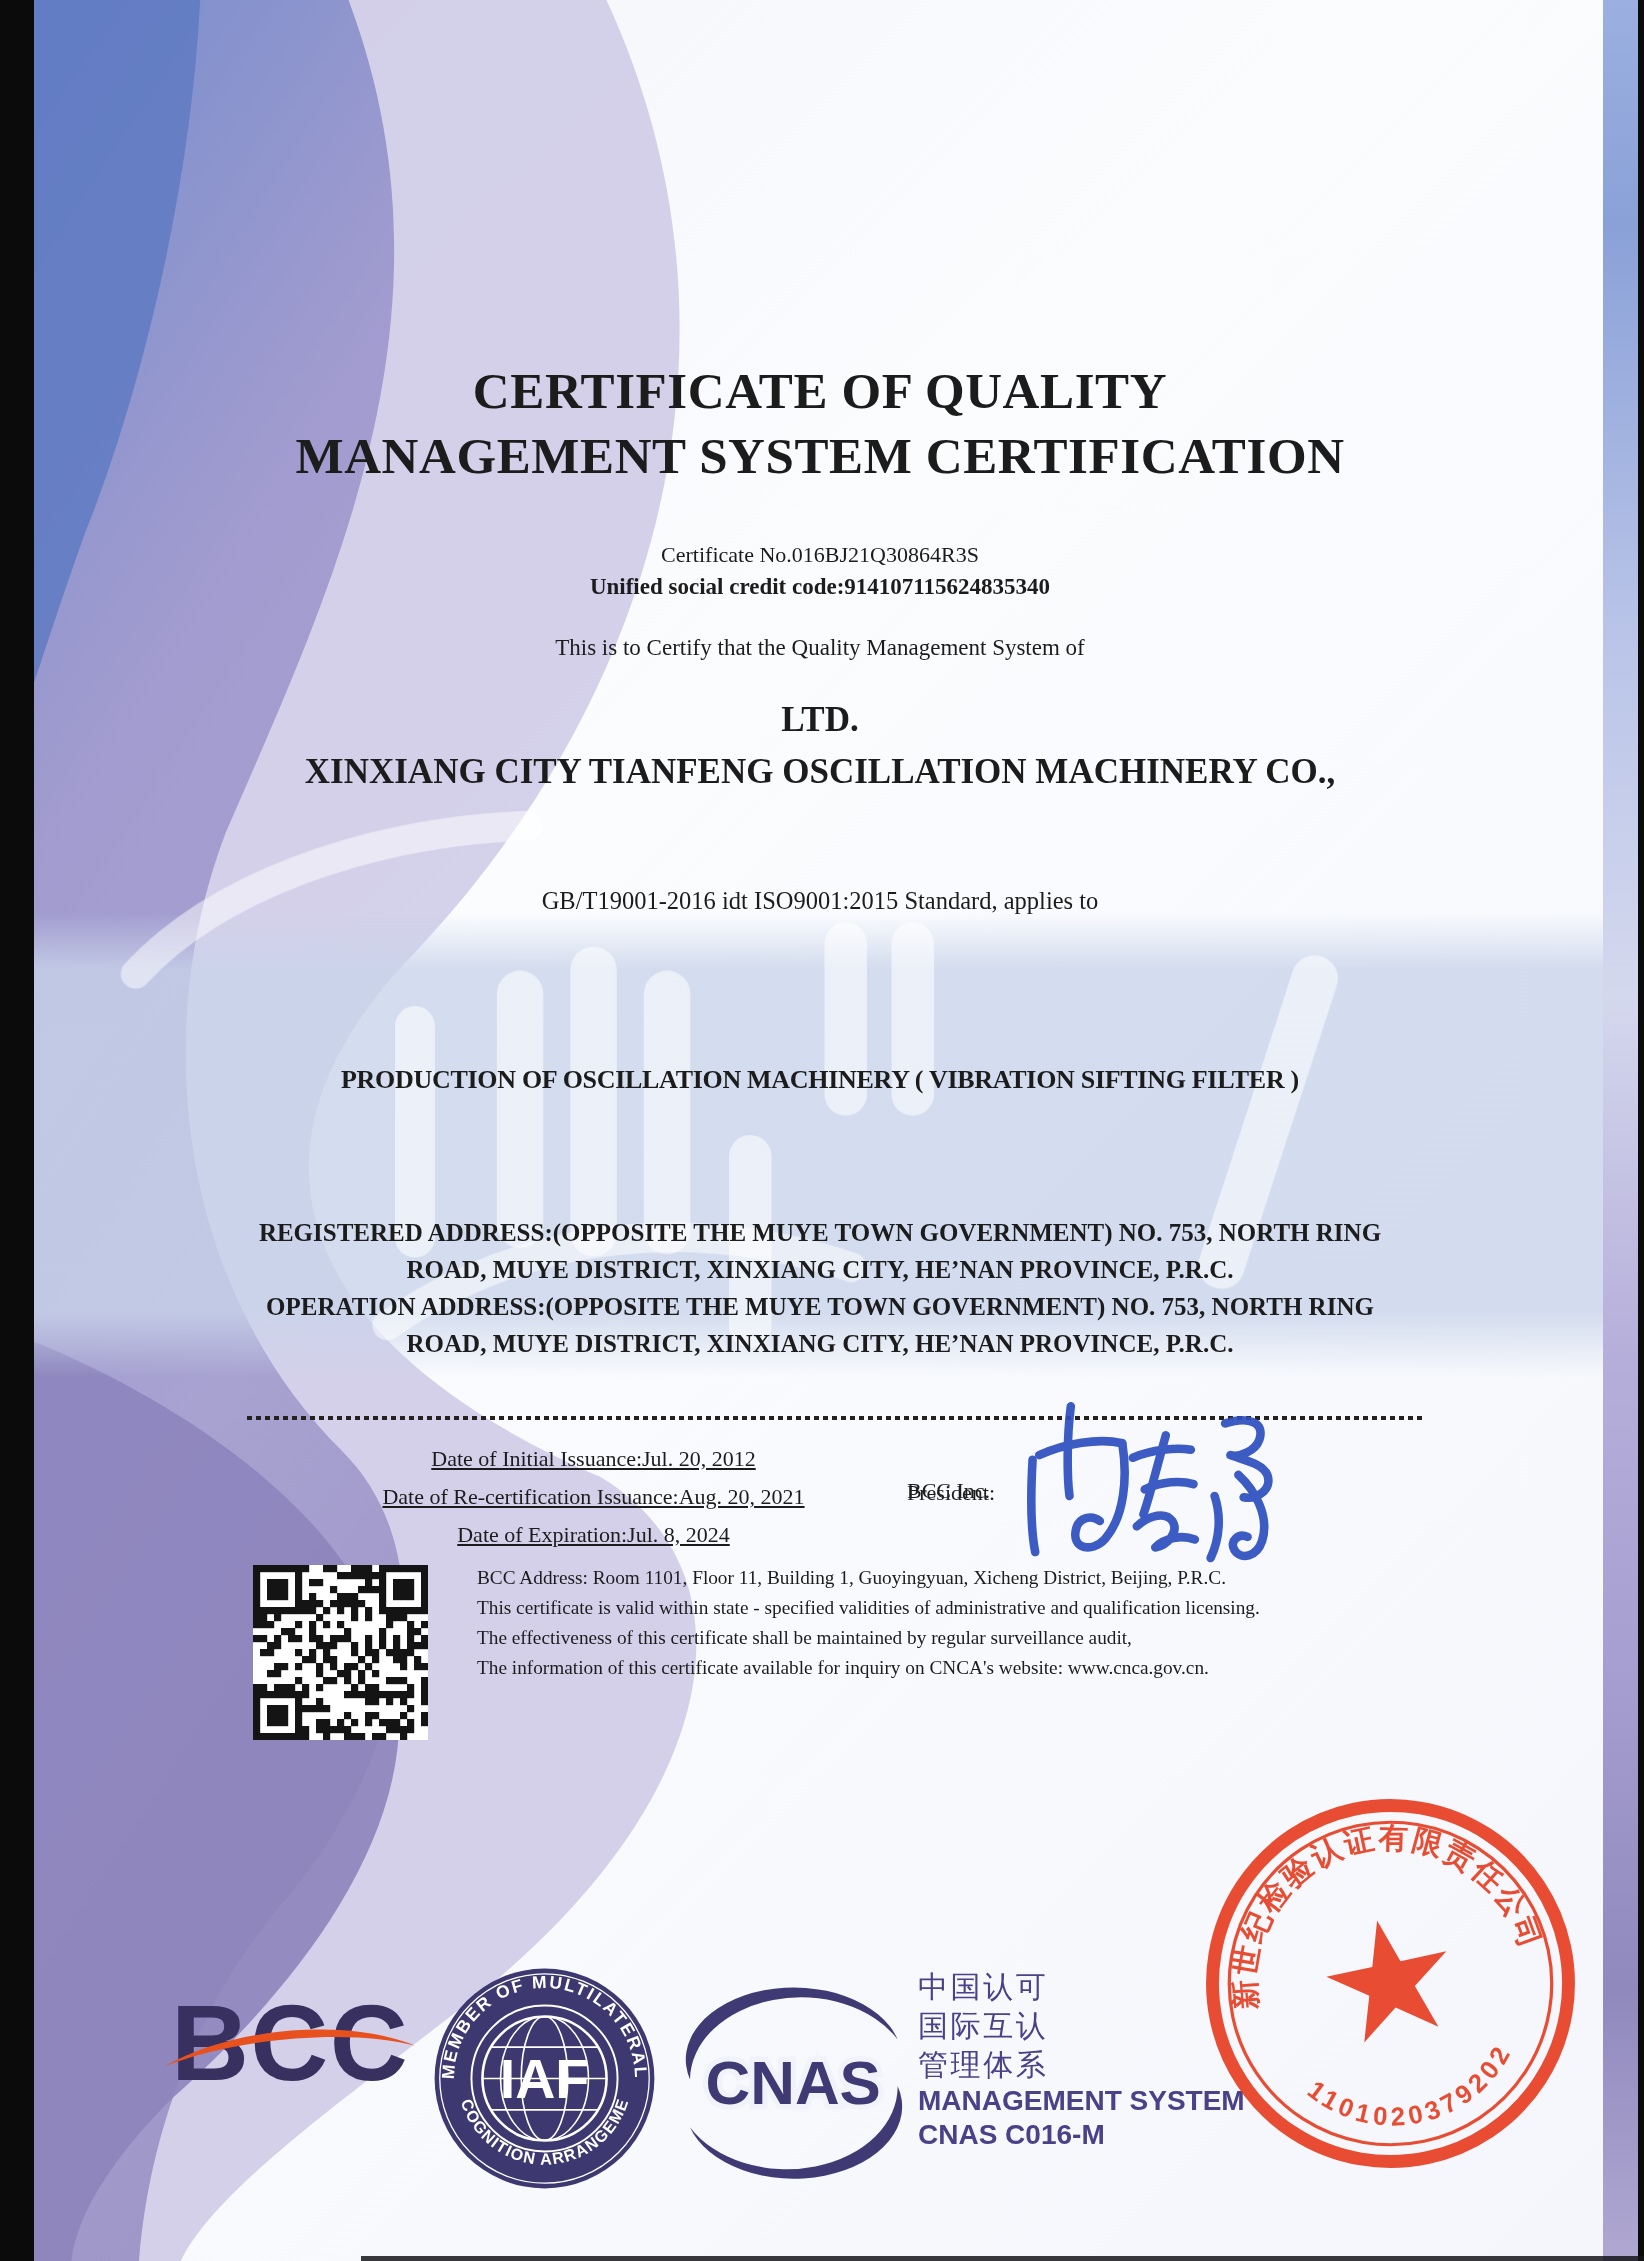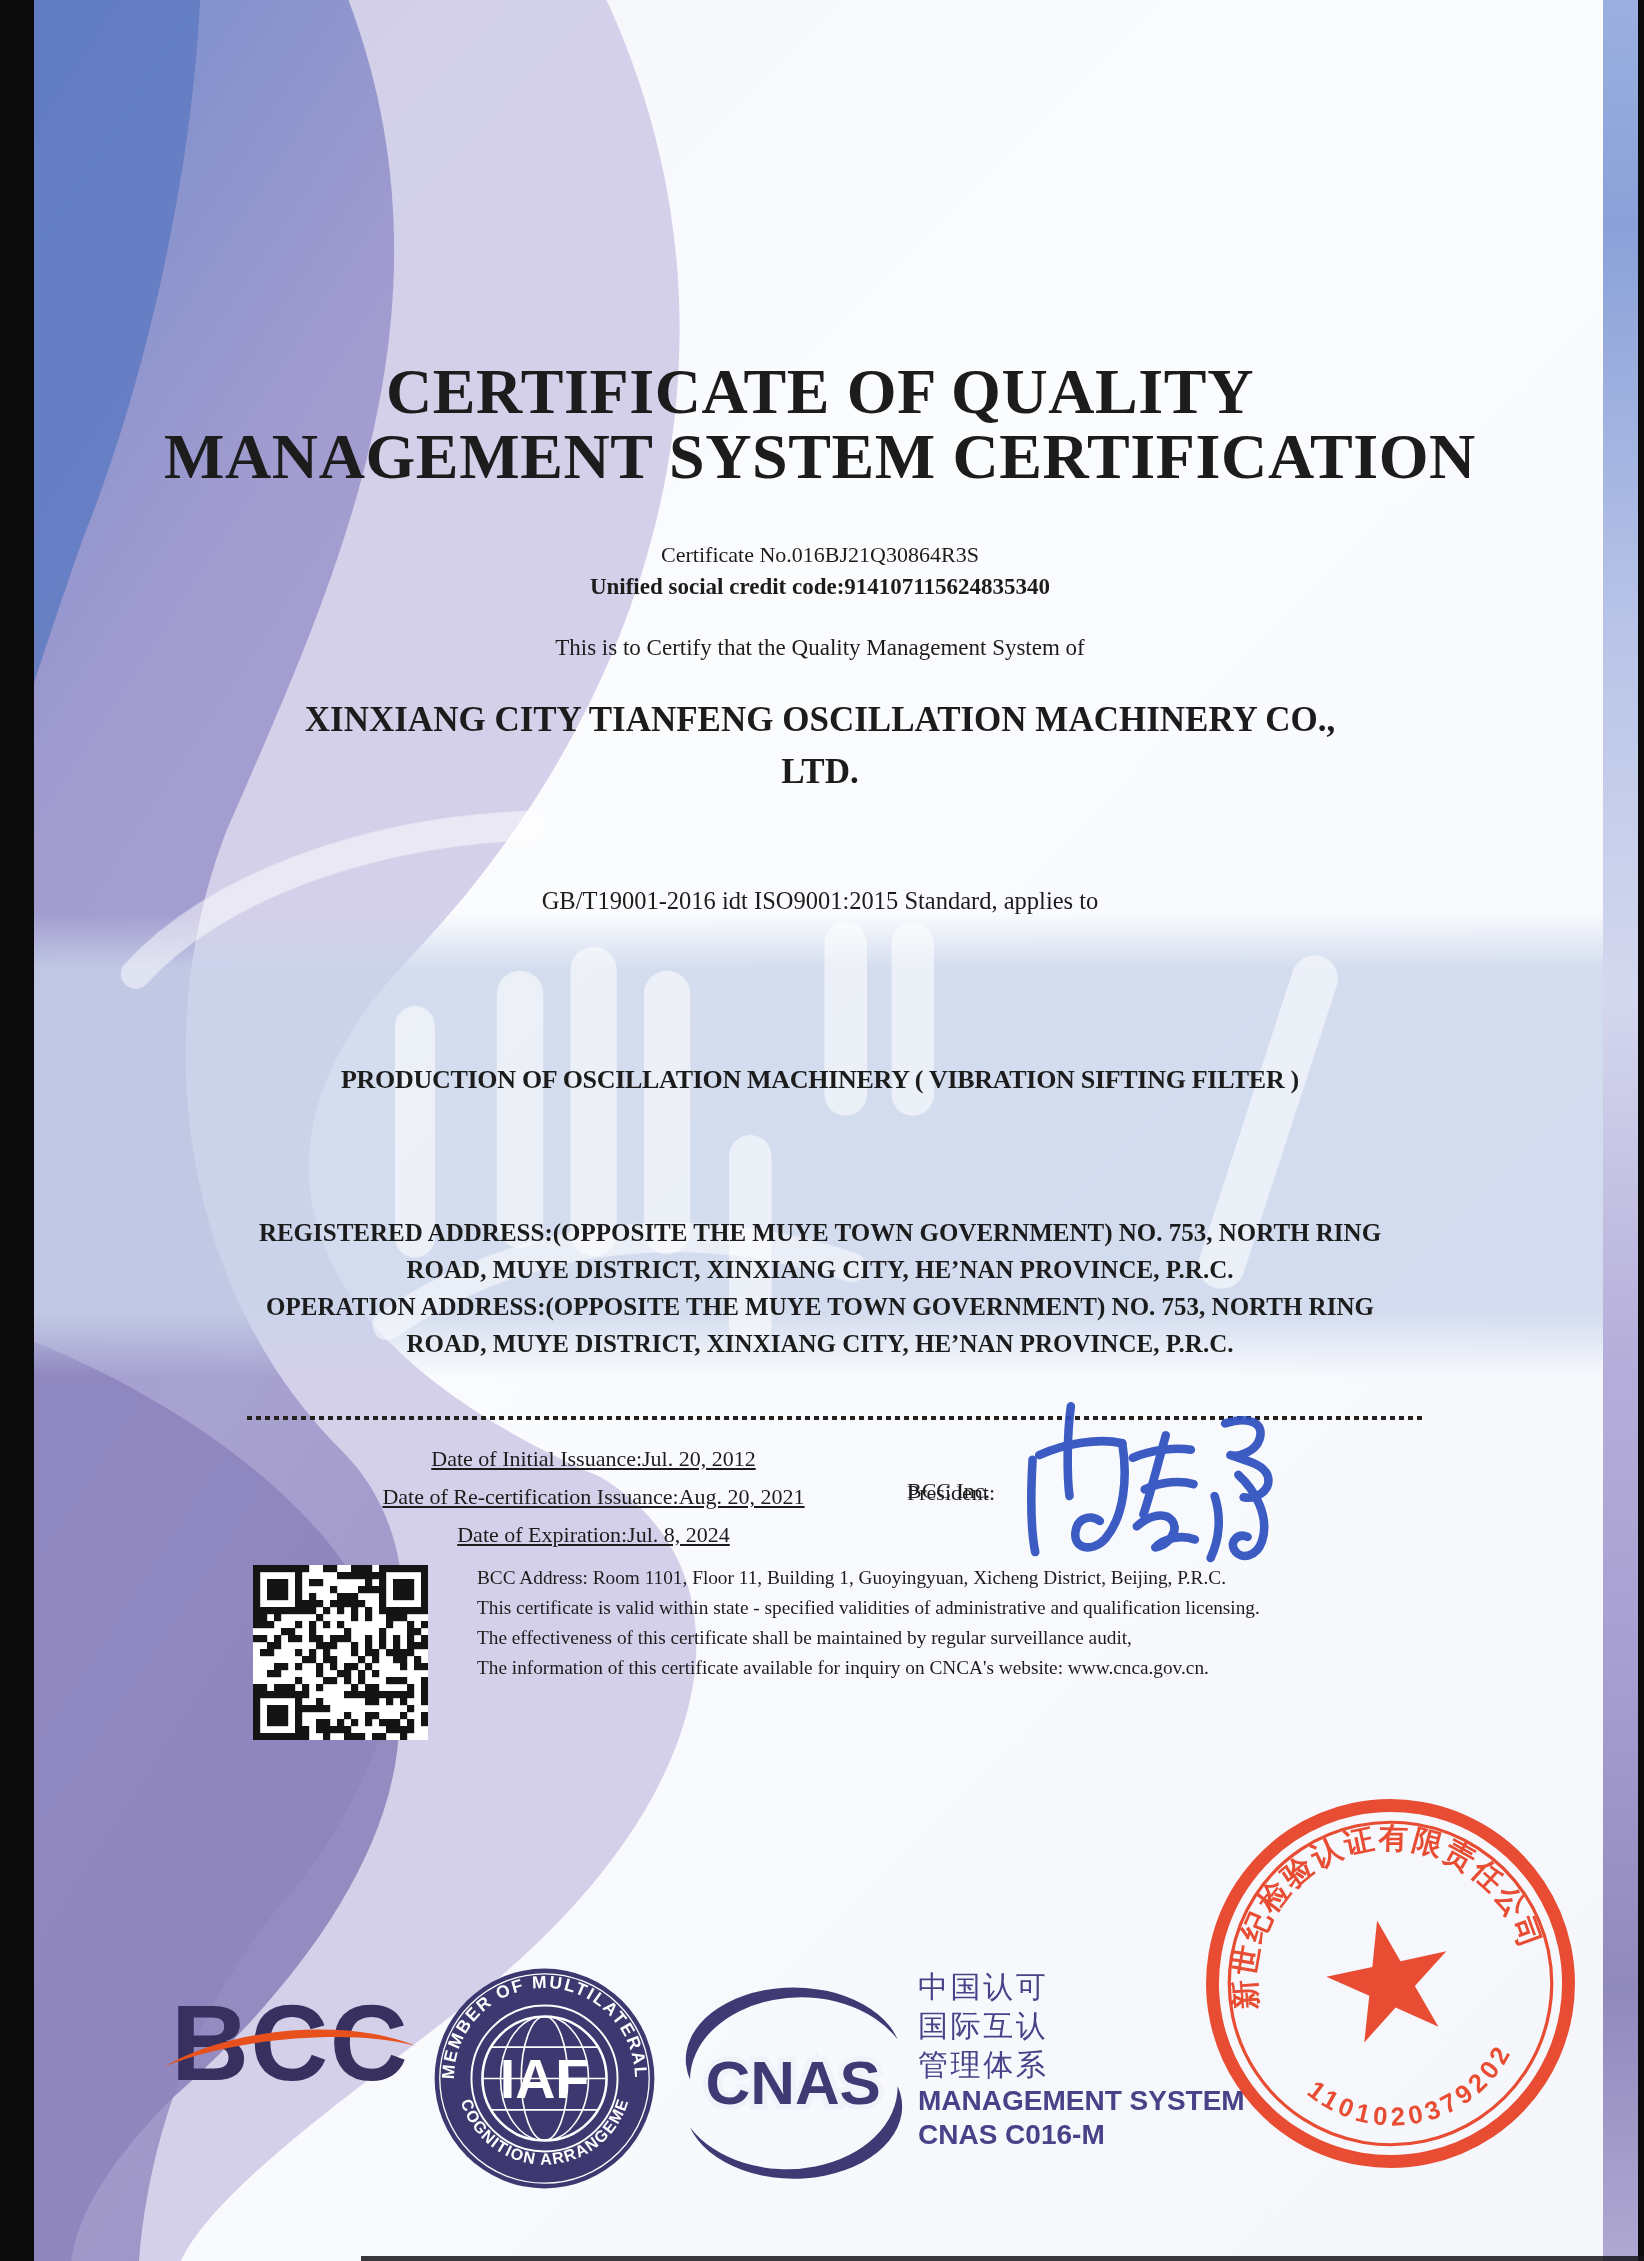--- a/index.html
+++ b/index.html
@@ -8,21 +8,21 @@
         font-family:"Liberation Serif", serif;color:#1c1c1c;}
   .abs{position:absolute;}
   .ctr{left:35px;width:1570px;text-align:center;}
   .edge-left{left:0;top:0;width:34px;height:2261px;background:#0b0b0c;}
   .edge-right{left:1638px;top:0;width:6.4px;height:2261px;background:#0b0b0c;}
   .edge-bottom{left:361px;top:2256px;width:1283px;height:5.2px;background:#15151a;opacity:.85;}
   .right-strip{left:1603px;top:0;width:35px;height:2261px;
       background:linear-gradient(180deg,#9bb0e0 0%,#8aa1d8 10%,#b9c4e8 28%,#d4d8ee 44%,#b6aeda 60%,#a69ed0 74%,#9089bd 88%,#b0a8d2 100%);}
   .band{left:34px;top:913px;width:1570px;height:464px;
       background:linear-gradient(180deg,rgba(206,216,236,0) 0%,rgba(201,212,234,.78) 12%,rgba(201,212,234,.78) 86%,rgba(206,216,236,0) 100%);}
-  .title{top:359px;font-size:64px;font-weight:bold;line-height:65px;letter-spacing:0.6px;text-align:center;}
+  .title{top:359px;font-size:51px;font-weight:bold;line-height:65px;letter-spacing:0.6px;text-align:center;}
   .certno{top:542px;font-size:22px;font-weight:normal;}
   .credit{top:574px;font-size:23px;font-weight:bold;}
   .certify{top:635px;font-size:23px;}
   .company{top:694px;font-size:35px;font-weight:bold;line-height:52px;}
   .conform{top:845px;font-size:23px;}
   .standard{top:887px;font-size:24.5px;}
   .scope{top:1065px;font-size:26px;font-weight:600;letter-spacing:-0.3px;}
   .addr{top:1214px;font-size:25px;font-weight:600;line-height:37px;}
   .dotline{left:247px;top:1416px;width:1176px;height:3.9px;
       background:repeating-linear-gradient(90deg,#26211f 0 5.2px,transparent 5.2px 9px);}
@@ -87,22 +87,22 @@
   <div class="abs ctr title">
     <div>CERTIFICATE OF QUALITY</div>
     <div>MANAGEMENT SYSTEM CERTIFICATION</div>
   </div>
 
   <div class="abs ctr certno">Certificate No.016BJ21Q30864R3S</div>
   <div class="abs ctr credit">Unified social credit code:914107115624835340</div>
   <div class="abs ctr certify">This is to Certify that the Quality Management System of</div>
 
   <div class="abs ctr company">
+    <div>LTD.</div>
     <div>XINXIANG CITY TIANFENG OSCILLATION MACHINERY CO.,</div>
-    <div>LTD.</div>
   </div>
 
   <div class="abs ctr standard">GB/T19001-2016 idt ISO9001:2015 Standard, applies to</div>
   <div class="abs ctr scope">PRODUCTION OF OSCILLATION MACHINERY ( VIBRATION SIFTING FILTER )</div>
 
   <div class="abs ctr addr">
     <div>REGISTERED ADDRESS:(OPPOSITE THE MUYE TOWN GOVERNMENT) NO. 753, NORTH RING</div>
     <div>ROAD, MUYE DISTRICT, XINXIANG CITY, HE’NAN PROVINCE, P.R.C.</div>
     <div>OPERATION ADDRESS:(OPPOSITE THE MUYE TOWN GOVERNMENT) NO. 753, NORTH RING</div>
     <div>ROAD, MUYE DISTRICT, XINXIANG CITY, HE’NAN PROVINCE, P.R.C.</div>

